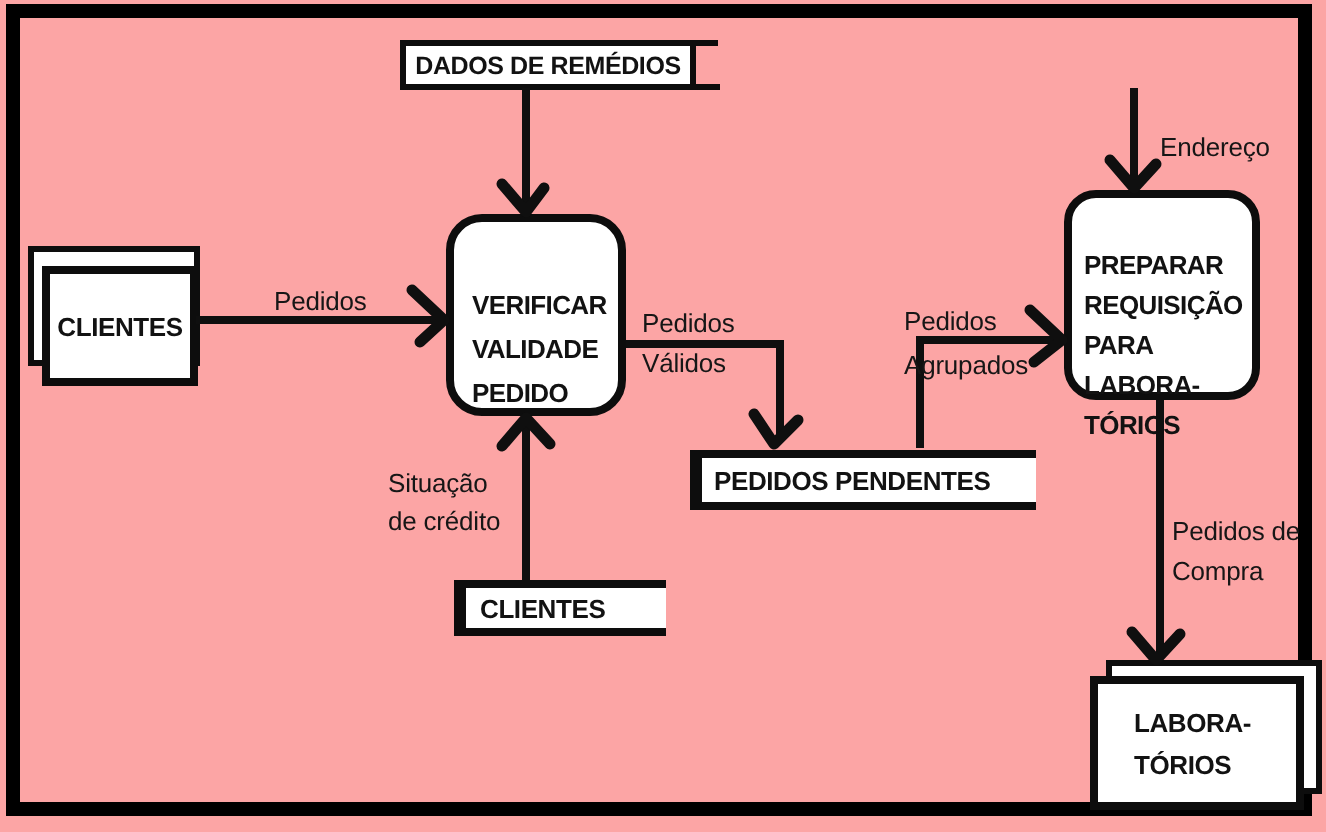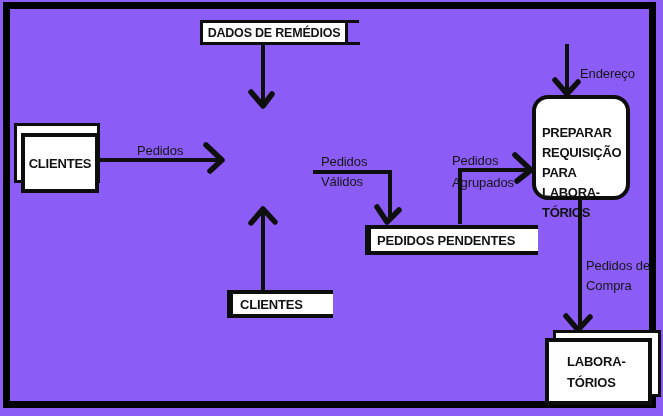--- a/index.html
+++ b/index.html
@@ -1,17 +1,17 @@
 <!DOCTYPE html>
 <html><head>
 <meta charset="utf-8">
 <style>
   html,body{margin:0;padding:0;background:#ffffff;}
   #canvas{
-    position:relative;width:663px;height:416px;background:#8b5cf6;overflow:hidden;
+    position:relative;width:663px;height:416px;background:#fca5a5;overflow:hidden;
     font-family:"Liberation Sans", sans-serif;color:#121212;
   }
   .frame{
     position:absolute;left:3px;top:2px;width:653px;height:406px;
     border:7px solid #000;box-sizing:border-box;
   }
   .abs{position:absolute;box-sizing:border-box;}
   
   .entity-back{background:#fff;border:3px solid #0d0d0d;}
   .entity{
@@ -55,30 +55,35 @@
   </div>
   <div class="bar" style="left:346px;top:20px;width:13px;height:3px;"></div>
   <div class="bar" style="left:346px;top:42px;width:14px;height:3px;"></div>
 
 
   <div class="abs entity-back" style="left:14px;top:123px;width:86px;height:60px;"></div>
   <div class="abs entity" style="left:21px;top:133px;width:78px;height:60px;">
     <span>CLIENTES</span>
   </div>
 
+  <div class="abs process" style="left:223px;top:107px;width:90px;height:101px;padding:9px 0 0 9px;line-height:22px;">
+    <span>VERIFICAR
+VALIDADE
+PEDIDO</span>
+  </div>
 
   <div class="abs process" style="left:532px;top:95px;width:98px;height:105px;padding:4px 0 0 6px;line-height:20px;border-radius:16px;">
     <span>PREPARAR
 REQUISIÇÃO
 PARA
 LABORA-
 TÓRIOS</span>
   </div>
 
-  <div class="abs store" style="left:345px;top:225px;width:173px;height:30px;padding-left:6px;margin-left:20px;">
+  <div class="abs store" style="left:345px;top:225px;width:173px;height:30px;padding-left:6px;">
     <span>PEDIDOS PENDENTES</span>
   </div>
 
   <div class="abs store" style="left:227px;top:290px;width:106px;height:28px;padding-left:7px;">
     <span>CLIENTES</span>
   </div>
 
   <div class="abs entity-back" style="left:553px;top:330px;width:108px;height:67px;"></div>
   <div class="abs entity" style="left:545px;top:338px;width:107px;height:67px;justify-content:flex-start;padding-left:18px;">
     <span>LABORA-
@@ -112,17 +117,19 @@
   <div class="flow-label" style="left:137px;top:141px;">Pedidos</div>
 
   <div class="flow-label" style="left:321px;top:152px;line-height:20px;">Pedidos
 Válidos</div>
 
   <div class="flow-label" style="left:452px;top:150px;line-height:22px;">Pedidos
 Agrupados</div>
 
   <div class="flow-label" style="left:580px;top:64px;">Endereço</div>
 
+  <div class="flow-label" style="left:194px;top:232px;">Situação
+de crédito</div>
 
   <div class="flow-label" style="left:586px;top:256px;line-height:20px;">Pedidos de
 Compra</div>
 
 </div>
 
 </body></html>

